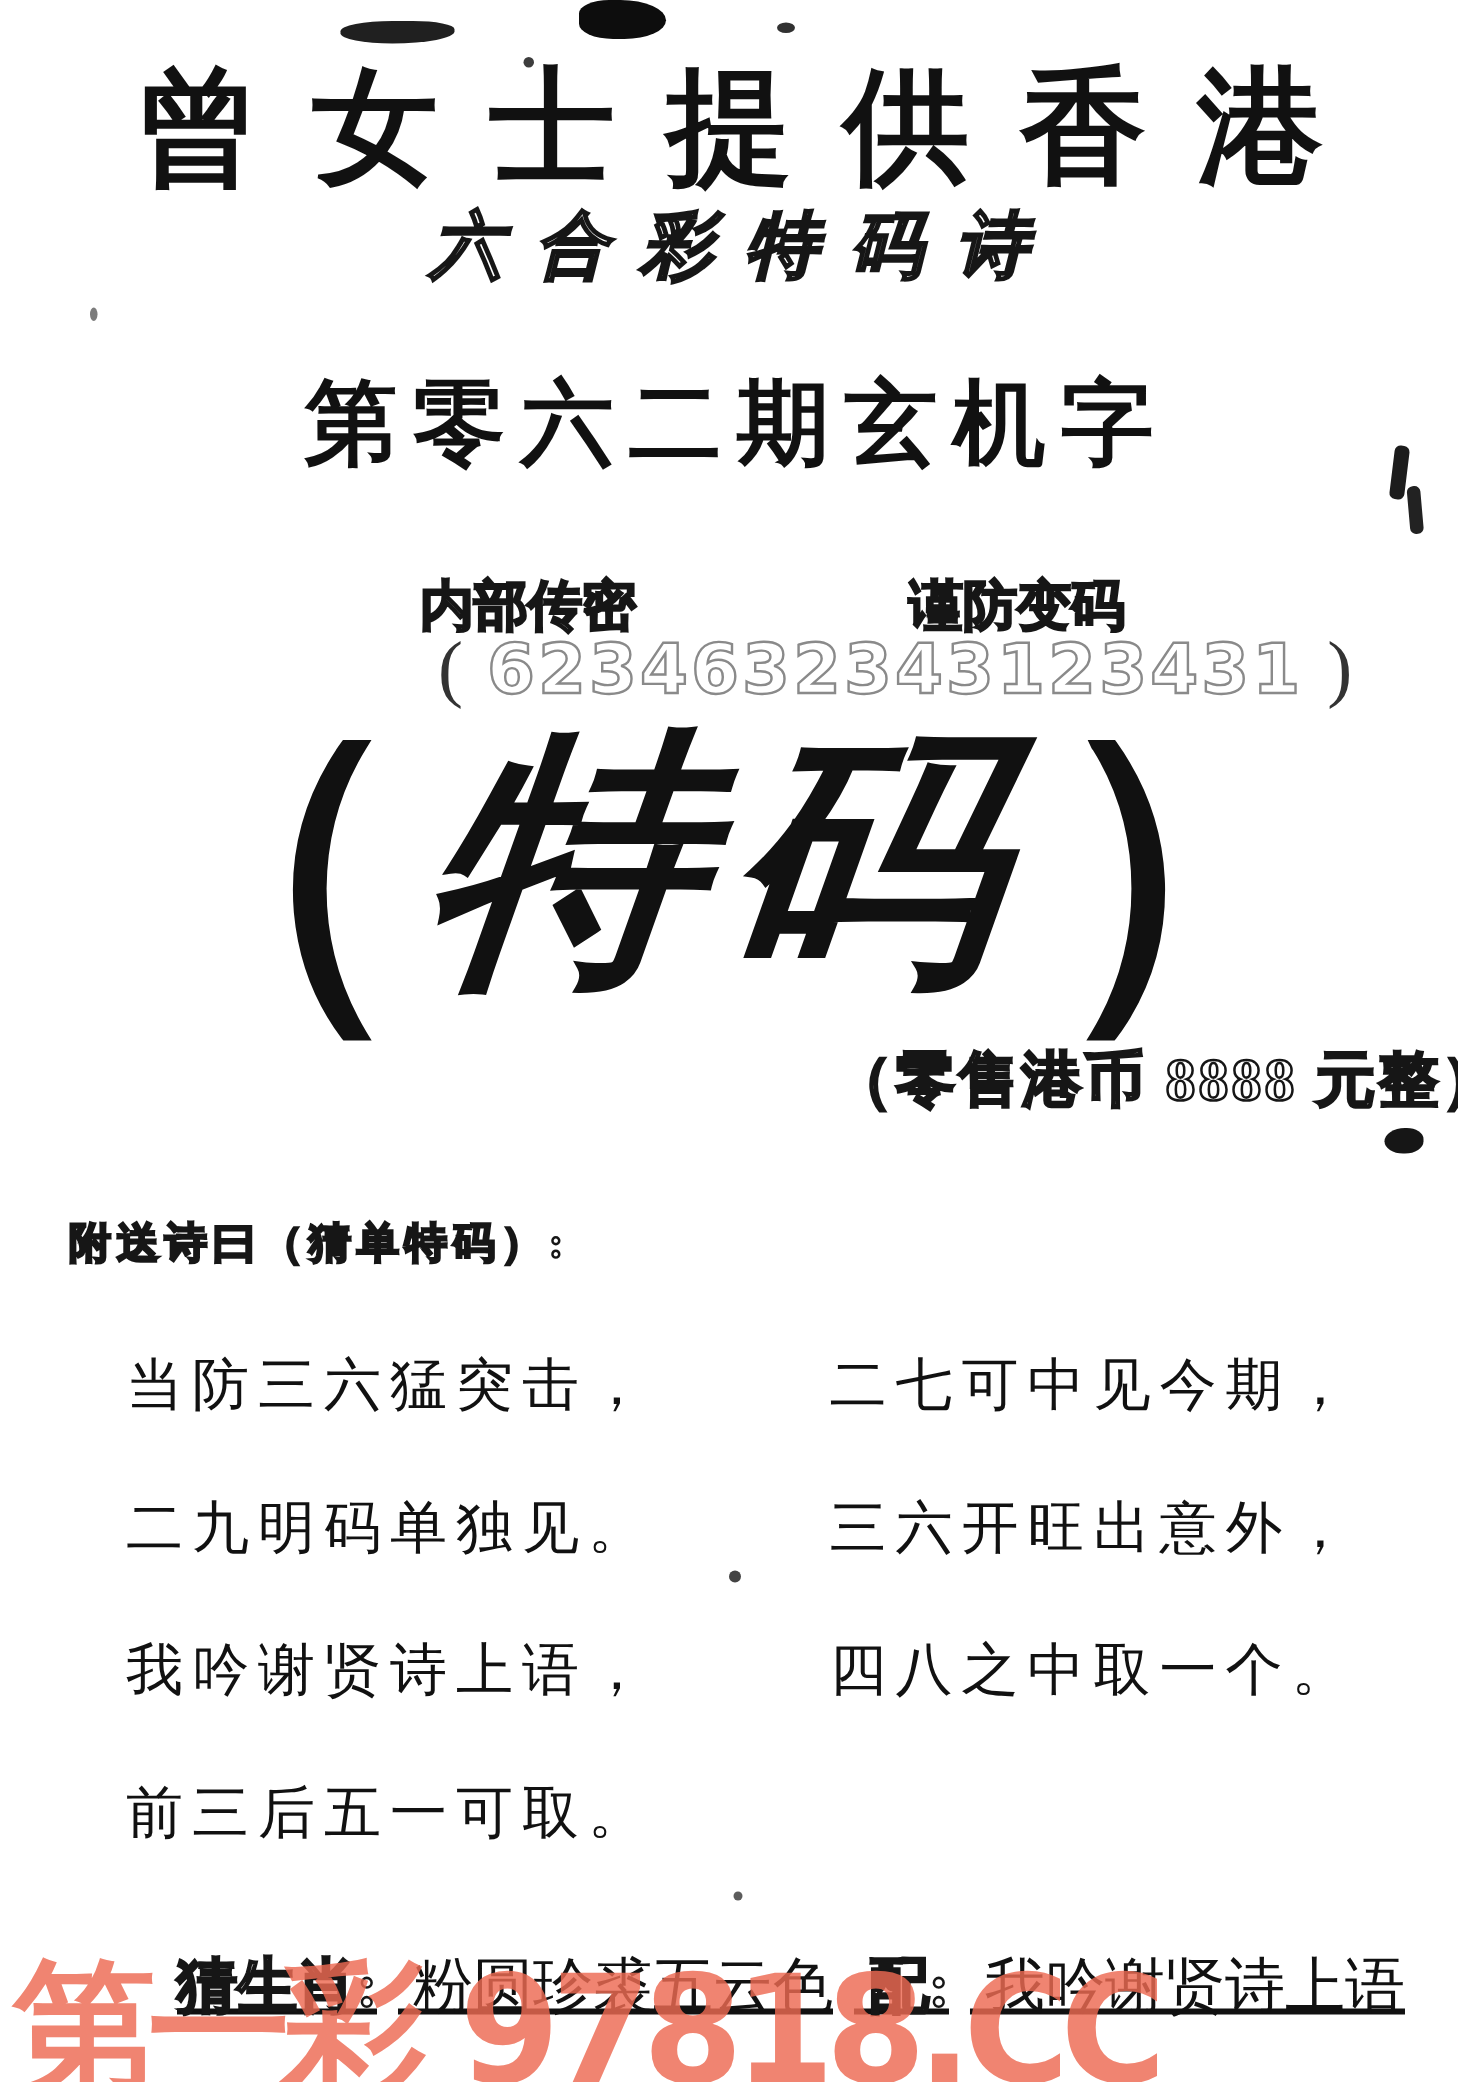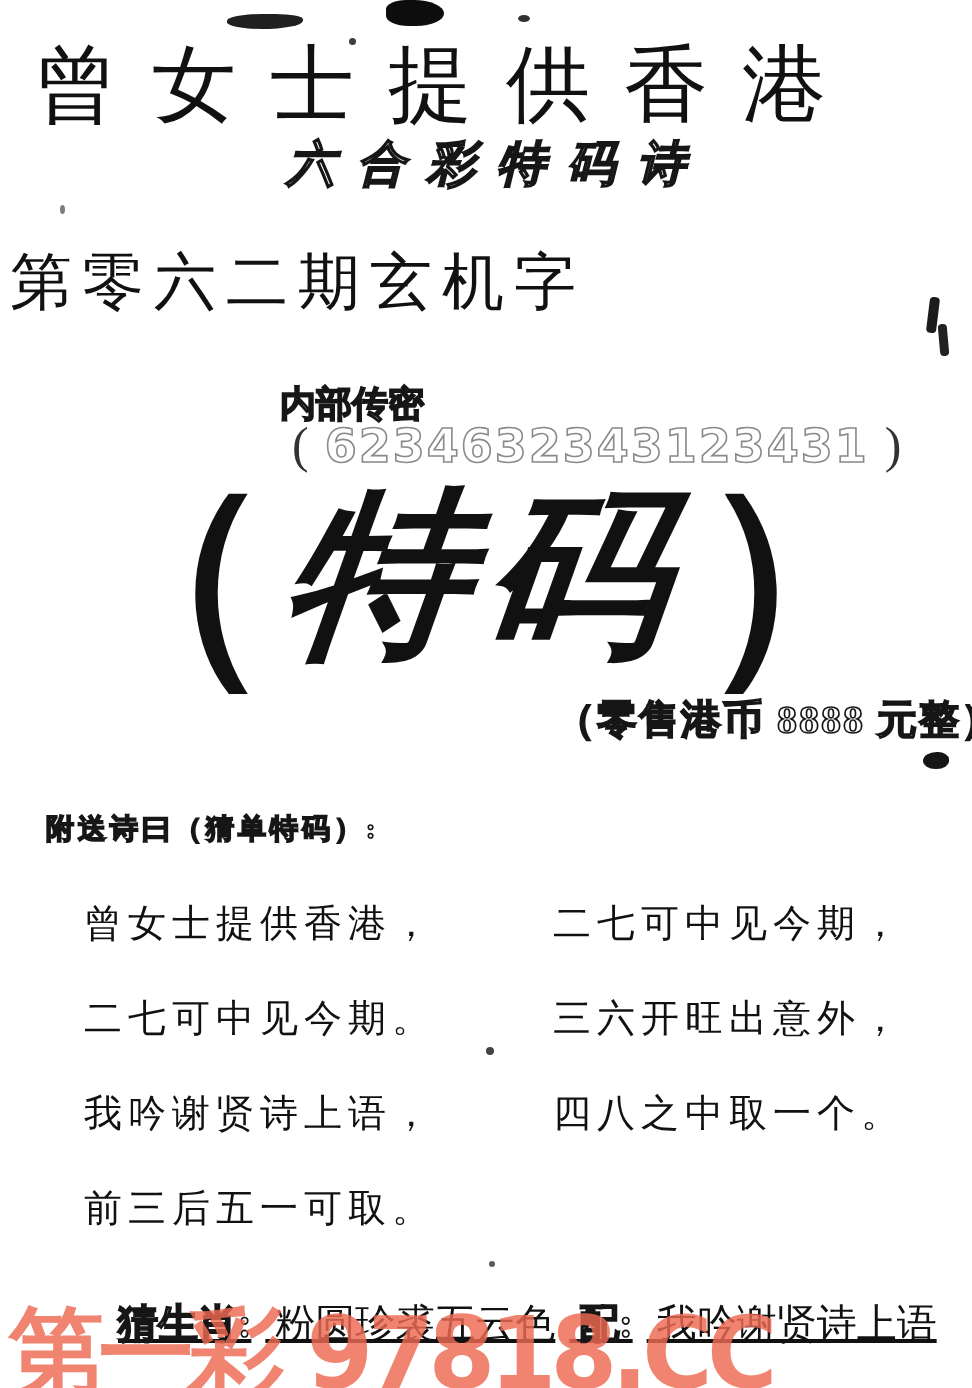--- a/index.html
+++ b/index.html
@@ -9,26 +9,26 @@
   
   .outline{color:#333;}
   @supports (-webkit-text-stroke: 1px black){
     .outline{color:#fff;-webkit-text-stroke:1.7px #161616;}
   }
   .outline-gray{color:#888;}
   @supports (-webkit-text-stroke: 1px black){
     .outline-gray{color:#fff;-webkit-text-stroke:1.6px #8a8a8a;}
   }
 
-  .title1{position:absolute;top:28px;left:0;width:100%;text-align:left;
-          font-size:84px;font-weight:400;letter-spacing:34px;text-indent:34px;white-space:nowrap;}
+  .title1{position:absolute;top:28px;left:0;width:100%;text-align:center;
+          font-size:84px;font-weight:700;letter-spacing:34px;text-indent:34px;white-space:nowrap;}
   .title2{position:absolute;top:132px;left:0;width:100%;text-align:center;
           font-size:48px;font-weight:700;font-style:italic;letter-spacing:22px;text-indent:22px;white-space:nowrap;}
-  .title3{position:absolute;top:240px;left:0;width:100%;
-          font-size:62px;font-weight:400;letter-spacing:10px;text-indent:10px;white-space:nowrap;}
+  .title3{position:absolute;top:240px;left:0;width:100%;text-align:center;
+          font-size:62px;font-weight:700;letter-spacing:10px;text-indent:10px;white-space:nowrap;}
 
   .labels-row{position:absolute;top:380px;left:280px;width:470px;display:flex;justify-content:space-between;}
   .labels-row span{font-size:36px;font-weight:700;white-space:nowrap;}
 
   .code-line{position:absolute;top:416px;left:292px;white-space:nowrap;
              font-family:"DejaVu Sans","Liberation Sans",sans-serif;font-size:46px;font-weight:700;}
   .code-line .paren{color:#333;font-weight:400;font-family:"Liberation Serif",serif;font-size:50px;}
   .code-line .digits{letter-spacing:2px;}
 
   .special{position:absolute;top:468px;left:0;width:100%;text-align:center;white-space:nowrap;}
@@ -83,41 +83,42 @@
   <div class="artifact a-dot1"></div>
   <div class="artifact a-dot2"></div>
   <div class="artifact a-dot3"></div>
 
   <div class="title1">曾女士提供香港</div>
   <div class="title2 outline">六合彩特码诗</div>
   <div class="title3">第零六二期玄机字</div>
 
   <div class="labels-row">
     <span class="outline">内部传密</span>
+    <span class="outline">谨防变码</span>
   </div>
 
   <div class="code-line">
     <span class="paren">(</span>
     <span class="digits outline-gray">6234632343123431</span>
     <span class="paren">)</span>
   </div>
 
   <div class="special">
     <span class="paren">（</span>
     <span class="word">特码</span>
     <span class="paren">）</span>
   </div>
 
   <div class="price outline">（零售港币 8888 元整）</div>
 
   <div class="poem-intro outline">附送诗曰（猜单特码）:</div>
 
   <div class="poem-col poem-left">
-    <div class="line">曾女士提供香港，</div>
-    <div class="line">二七可中见今期。</div>
+    <div class="line">当防三六猛突击，</div>
+    <div class="line">二九明码单独见。</div>
     <div class="line">我吟谢贤诗上语，</div>
     <div class="line">前三后五一可取。</div>
   </div>
   <div class="poem-col poem-right">
     <div class="line">二七可中见今期，</div>
     <div class="line">三六开旺出意外，</div>
     <div class="line">四八之中取一个。</div>
   </div>
 
   <div class="bottom-line">

